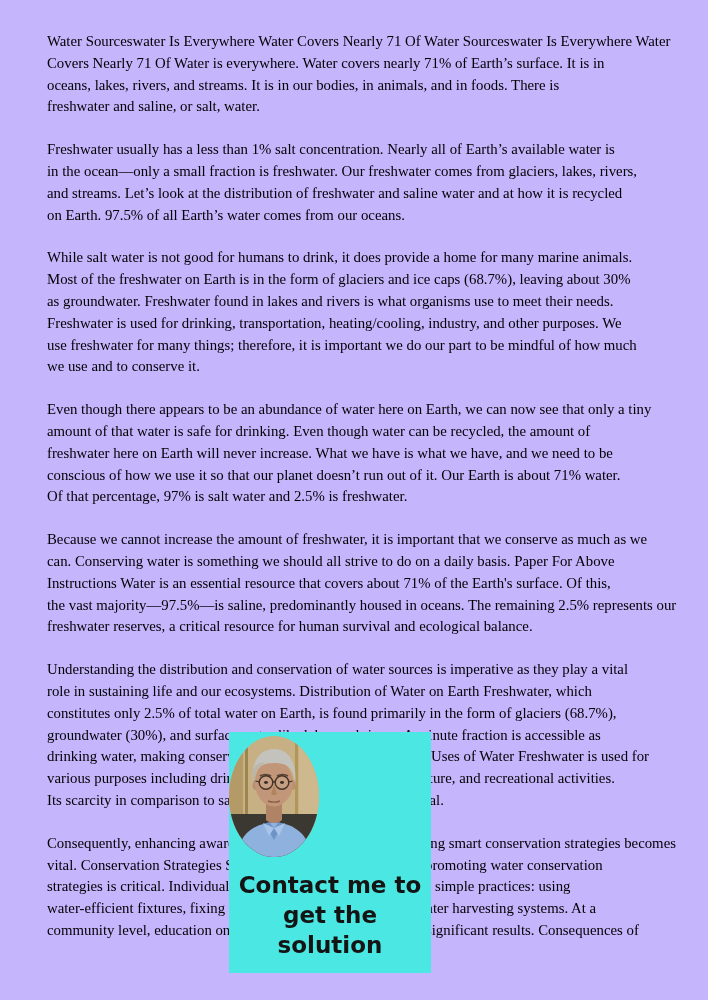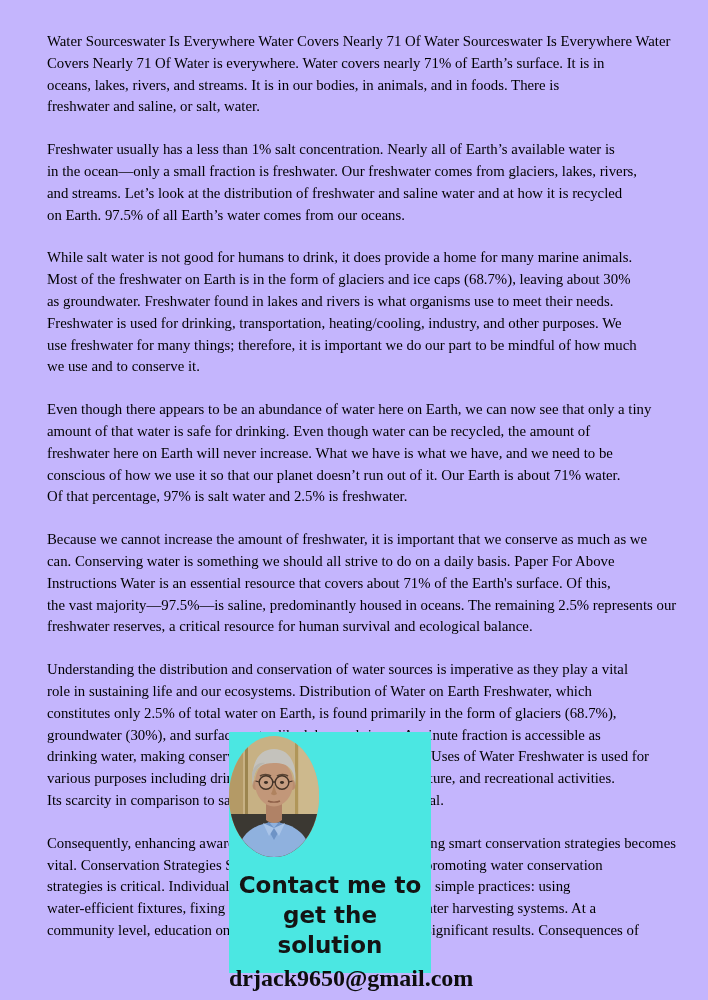--- a/index.html
+++ b/index.html
@@ -141,16 +141,15 @@
           <path d="M59.8,46 L63.5,45" stroke="#433327" stroke-width="1.2"></path>
           <ellipse cx="37" cy="46.5" rx="2" ry="1.4" fill="#3A2E24"></ellipse>
           <ellipse cx="53" cy="46.5" rx="2" ry="1.4" fill="#3A2E24"></ellipse>
           <path d="M45,48 C44,53 43,56 42,58 C43.5,59.5 46.5,59.5 48,58 C47,56 46,53 45,48 Z" fill="#B0835F"></path>
           <path d="M39,65 C42,66.5 48,66.5 51,65" stroke="#8E6048" stroke-width="1.4" fill="none"></path>
         </g>
       </svg>
     </div>
     <div class="headline">Contact me to
 get the solution</div>
-    <div class="email">drjack9650@gmail.com</div>
   </div>
 
 </div>
 
 </body></html>

